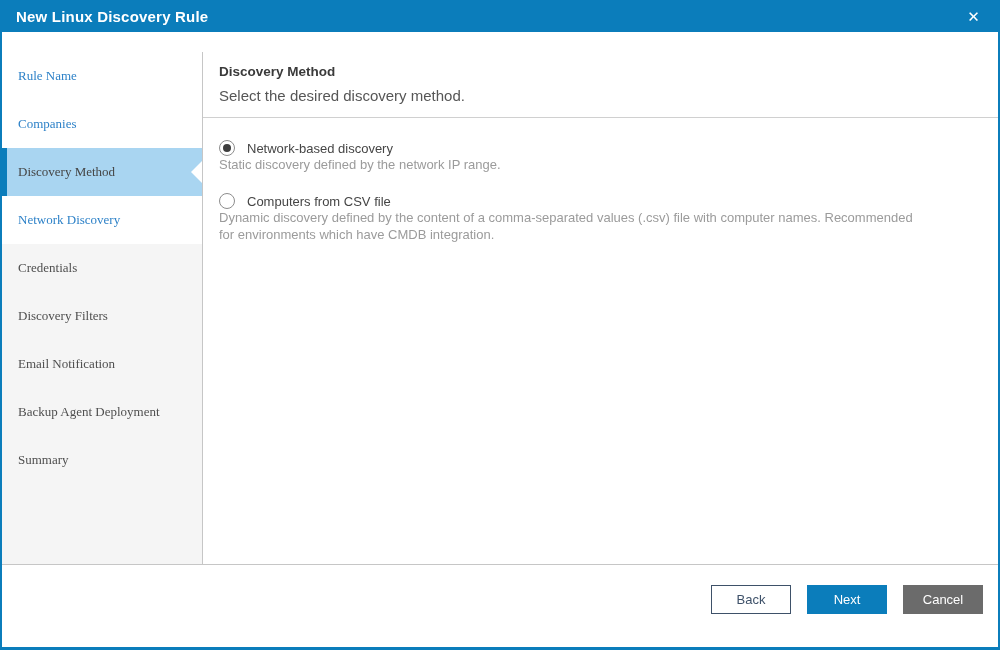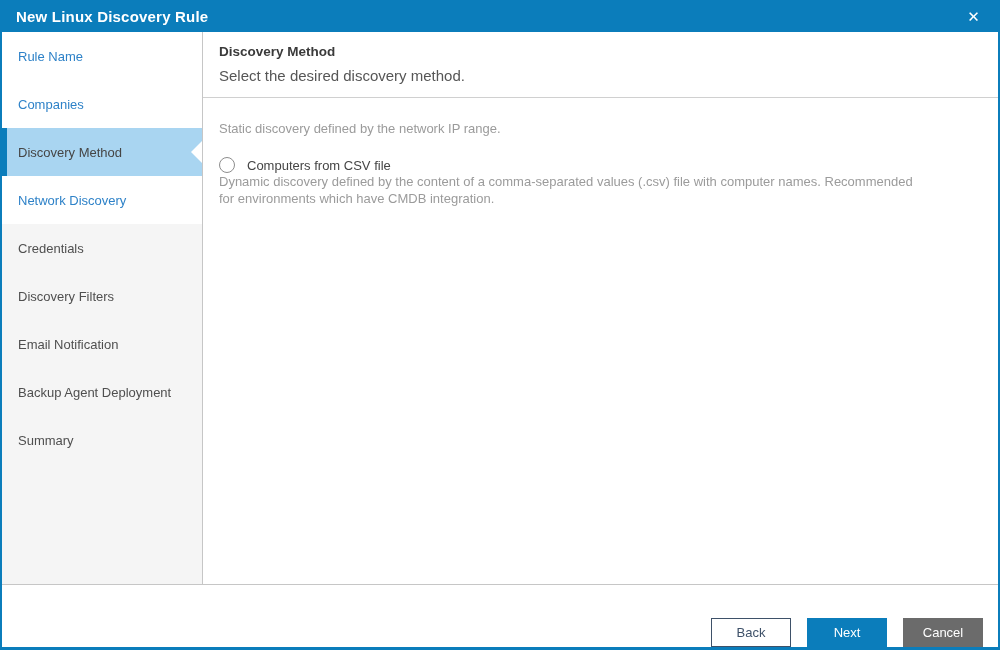--- a/index.html
+++ b/index.html
@@ -17,20 +17,21 @@
   html,body{width:1000px;height:650px;}
   body{font-family:"Liberation Sans","DejaVu Sans",sans-serif;background:#fff;}
 
   .dialog{
     width:1000px;height:650px;
     display:flex;flex-direction:column;
     border-left:2px solid var(--accent);
     border-right:2px solid var(--accent);
     border-bottom:3px solid var(--accent);
     background:#fff;
+    gap:20px;
   }
 
   
   .titlebar{
     height:32px;flex:0 0 32px;
     background:var(--accent);
     color:#fff;
     display:flex;align-items:center;
     padding:0 14px 0 14px;
     font-size:15px;font-weight:700;
@@ -50,20 +51,21 @@
     display:flex;
     border-bottom:1px solid var(--line);
   }
 
   
   .sidebar{
     width:201px;flex:0 0 201px;
     border-right:1px solid var(--line);
     display:flex;flex-direction:column;
     background:#f97316;
+    font-family:Liberation Serif, serif;
   }
   .step{
     height:48px;flex:0 0 48px;
     display:flex;align-items:center;
     padding-left:16px;
     font-size:13px;
     position:relative;
   }
   .step.enabled{color:var(--link-blue);background:#fff;}
   .step.active{
@@ -104,21 +106,21 @@
   .radio-label{margin-left:12px;font-size:13px;color:var(--text-dark);}
   .option-desc{
     font-size:13px;color:var(--text-gray);
     line-height:17px;max-width:695px;
   }
 
   
   .footer{
     height:62px;flex:0 0 62px;
     background:#fff;
-    display:flex;align-items:flex-end;justify-content:flex-end;
+    display:flex;align-items:flex-start;justify-content:flex-end;
     gap:16px;
     padding-right:15px;
     padding-left:48px;
   }
   .btn{
     width:80px;height:29px;
     display:flex;align-items:center;justify-content:center;
     font-size:13px;font-family:inherit;
     cursor:default;
   }
@@ -173,20 +175,26 @@
     <div class="main">
       <div class="page-header">
         <h1>Discovery Method</h1>
         <div class="sub">Select the desired discovery method.</div>
       </div>
       <div class="divider"></div>
 
       <div class="options">
 
         <div class="option checked">
+          <div class="radio-row">
+            <span class="radio">
+                <span class="dot"></span>
+              </span>
+            <span class="radio-label">Network-based discovery</span>
+          </div>
           <div class="option-desc">Static discovery defined by the network IP range.</div>
         </div>
 
         <div class="option">
           <div class="radio-row">
             <span class="radio"></span>
             <span class="radio-label">Computers from CSV file</span>
           </div>
           <div class="option-desc">Dynamic discovery defined by the content of a comma-separated values (.csv) file with computer names. Recommended for environments which have CMDB integration.</div>
         </div>

